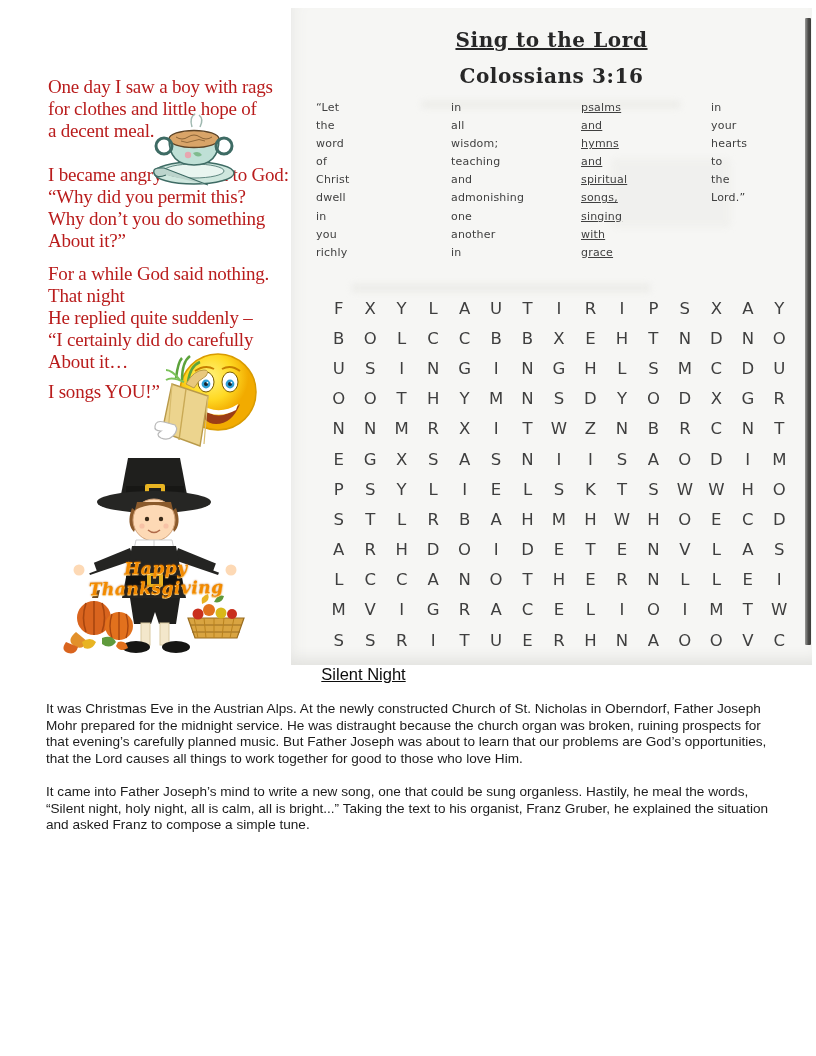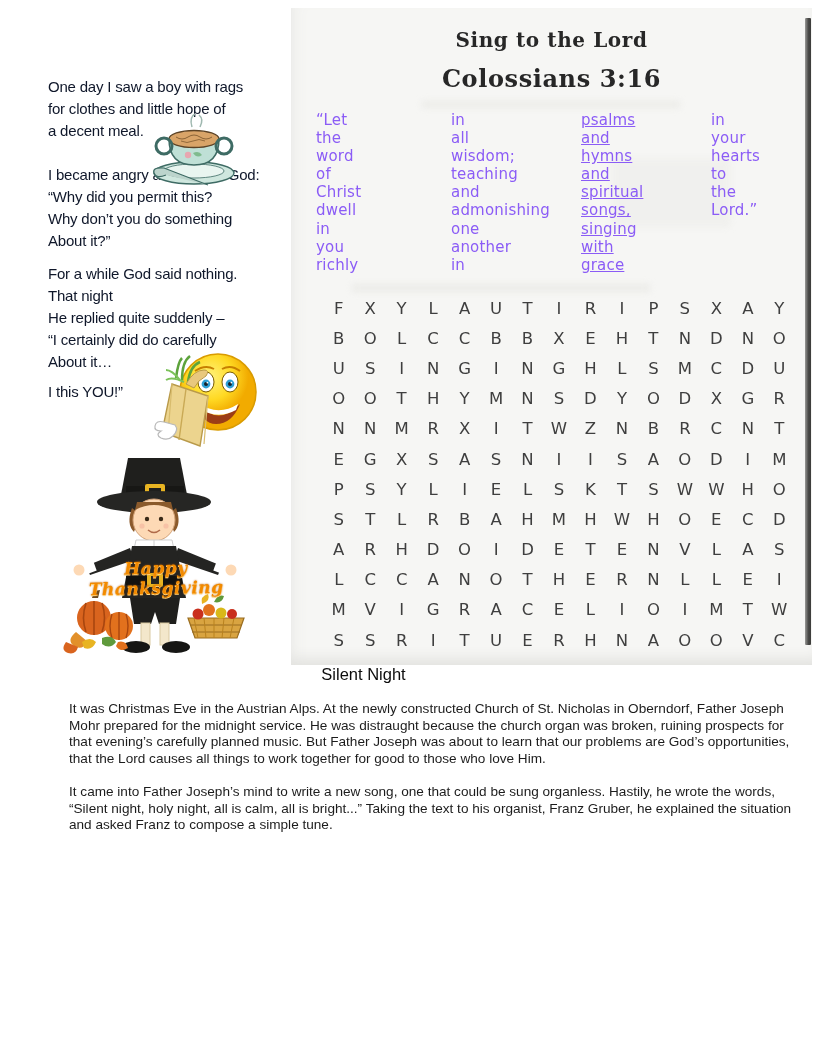--- a/index.html
+++ b/index.html
@@ -5,22 +5,22 @@
   html,body{margin:0;padding:0;}
   body{
     width:816px;height:1056px;position:relative;background:#ffffff;
     font-family:"Liberation Sans",sans-serif;color:#1a1a1a;overflow:hidden;
   }
   [data-lines]{white-space:pre-line;}
 
   
   .poem-block{
     position:absolute;left:48px;width:262px;
-    font-family:Liberation Sans, sans-serif;
-    font-size:15px;line-height:22px;color:#0f172a;letter-spacing:-0.2px;
+    font-family:Liberation Serif, serif;
+    font-size:19px;line-height:22px;color:#b91c1c;letter-spacing:-0.2px;
   }
   .teacup{position:absolute;left:148px;top:113px;width:102px;height:82px;}
   .smiley{position:absolute;left:146px;top:350px;width:118px;height:98px;}
   .pilgrim{position:absolute;left:56px;top:446px;width:198px;height:212px;}
   .thanks-text{
     position:absolute;left:58px;top:558px;width:196px;text-align:center;
     font-family:"DejaVu Serif",serif;font-style:italic;font-weight:bold;
     font-size:17px;color:#f28a00;
     text-shadow:0 1px 0 #ffd27a, 0 0 2px #b85c00;
     transform:rotate(-1deg);letter-spacing:0.5px;
@@ -36,68 +36,68 @@
     position:absolute;right:1px;top:10px;bottom:20px;width:6px;
     background:linear-gradient(to right,#9a9a98,#4a4a48 55%,#3c3c3a);
     border-radius:1px;
   }
   .artifact{position:absolute;background:#e7e7e3;filter:blur(3px);opacity:.55;border-radius:4px;}
   .ws-title{
     position:absolute;left:0;width:100%;text-align:center;
     font-family:"DejaVu Serif",serif;font-weight:bold;color:#272727;
     letter-spacing:0.6px;
   }
-  .ws-title.t1{top:20px;font-size:20px;}
-  .ws-title.t2{top:56px;font-size:24px;}
+  .ws-title.t1{top:20px;font-size:20px;text-decoration:underline;}
+  .ws-title.t2{top:56px;font-size:20px;}
   .verse-col{
-    position:absolute;top:103px;
-    font-family:"DejaVu Sans",sans-serif;font-size:15px;line-height:18.1px;
-    color:#8b5cf6;letter-spacing:0.2px;
+    position:absolute;top:91px;
+    font-family:"DejaVu Sans",sans-serif;font-size:11px;line-height:18.1px;
+    color:#404040;letter-spacing:0.2px;
   }
   .verse-col.c1{left:25px;}
   .verse-col.c2{left:160px;}
   .verse-col.c3{left:290px;text-decoration:underline;}
   .verse-col.c4{left:420px;}
   .grid{
     position:absolute;left:32px;top:285px;width:472px;
     display:grid;grid-template-columns:repeat(15,1fr);grid-auto-rows:30.2px;
   }
   .grid .cell{
     display:flex;align-items:center;justify-content:center;
     font-family:"DejaVu Sans",sans-serif;font-size:16.5px;color:#3f3f3f;
   }
 
   
   .story-heading{
     position:absolute;left:0;top:665px;width:727px;text-align:center;
-    font-size:16.5px;color:#0c0c0c;
+    font-size:16.5px;color:#0c0c0c;text-decoration:underline;
     font-family:"Liberation Sans",sans-serif;
   }
   .story{
     position:absolute;left:46px;top:701px;width:728px;
-    font-size:13.6px;line-height:16.6px;color:#1c1c1c;margin-left:23px;
+    font-size:13.6px;line-height:16.6px;color:#1c1c1c;
   }
   .story p{margin:0 0 16.6px 0;}
 </style>
 </head>
 <body>
 
 <div class="poem-block" style="top:76px" data-lines="poem.stanza1">One day I saw a boy with rags
 for clothes and little hope of
 a decent meal.</div>
 <div class="poem-block" style="top:164px" data-lines="poem.stanza2">I became angry and said to God:
 “Why did you permit this?
 Why don’t you do something
 About it?”</div>
 <div class="poem-block" style="top:263px" data-lines="poem.stanza3">For a while God said nothing.
 That night
 He replied quite suddenly –
 “I certainly did do carefully
 About it…</div>
-<div class="poem-block" style="top:381px" data-lines="poem.stanza4">I this YOU!”</div>
+<div class="poem-block" style="top:381px" data-lines="poem.stanza4">I songs YOU!”</div>
 
 <svg class="teacup" viewBox="0 0 102 82">
   <ellipse cx="46" cy="60" rx="40" ry="11" fill="#cfe7de" stroke="#3e6b64" stroke-width="1.4"></ellipse>
   <ellipse cx="46" cy="58" rx="30" ry="7" fill="#e9f5f0" stroke="#3e6b64" stroke-width="0.8"></ellipse>
   <path d="M18 62 Q8 66 6 60 Q4 54 16 55 L60 72" fill="#bcd4cc" stroke="#3e6b64" stroke-width="1.2"></path>
   <path d="M21 26 q0 26 25 26 q25 0 25 -26 z" fill="#bfe0d6" stroke="#3e6b64" stroke-width="1.5"></path>
   <ellipse cx="46" cy="26" rx="25" ry="8.5" fill="#d9a468" stroke="#5c4326" stroke-width="1.3"></ellipse>
   <path d="M28 24 q6 4 12 0 q6 -4 12 0 q6 4 12 0" fill="none" stroke="#8a6336" stroke-width="1"></path>
   <path d="M33 28 q6 3 12 0 q6 -3 12 0" fill="none" stroke="#8a6336" stroke-width="0.9"></path>
   <circle cx="16" cy="33" r="8" fill="none" stroke="#3e6b64" stroke-width="3"></circle>
@@ -420,14 +420,14 @@
       <span class="cell">V</span>
       <span class="cell">C</span>
     </div>
 
   <div class="edge-strip"></div>
 </div>
 
 <div class="story-heading">Silent Night</div>
 <div class="story">
   <p>It was Christmas Eve in the Austrian Alps. At the newly constructed Church of St. Nicholas in Oberndorf, Father Joseph Mohr prepared for the midnight service. He was distraught because the church organ was broken, ruining prospects for that evening’s carefully planned music. But Father Joseph was about to learn that our problems are God’s opportunities, that the Lord causes all things to work together for good to those who love Him.</p>
-  <p>It came into Father Joseph’s mind to write a new song, one that could be sung organless. Hastily, he wrote the words, “Silent night, holy night, all is calm, all is bright...” Taking the text to his organist, Franz Gruber, he explained the situation and asked Franz to compose a simple tune.</p>
+  <p>It came into Father Joseph’s mind to write a new song, one that could be sung organless. Hastily, he meal the words, “Silent night, holy night, all is calm, all is bright...” Taking the text to his organist, Franz Gruber, he explained the situation and asked Franz to compose a simple tune.</p>
 </div>
 
 </body></html>

